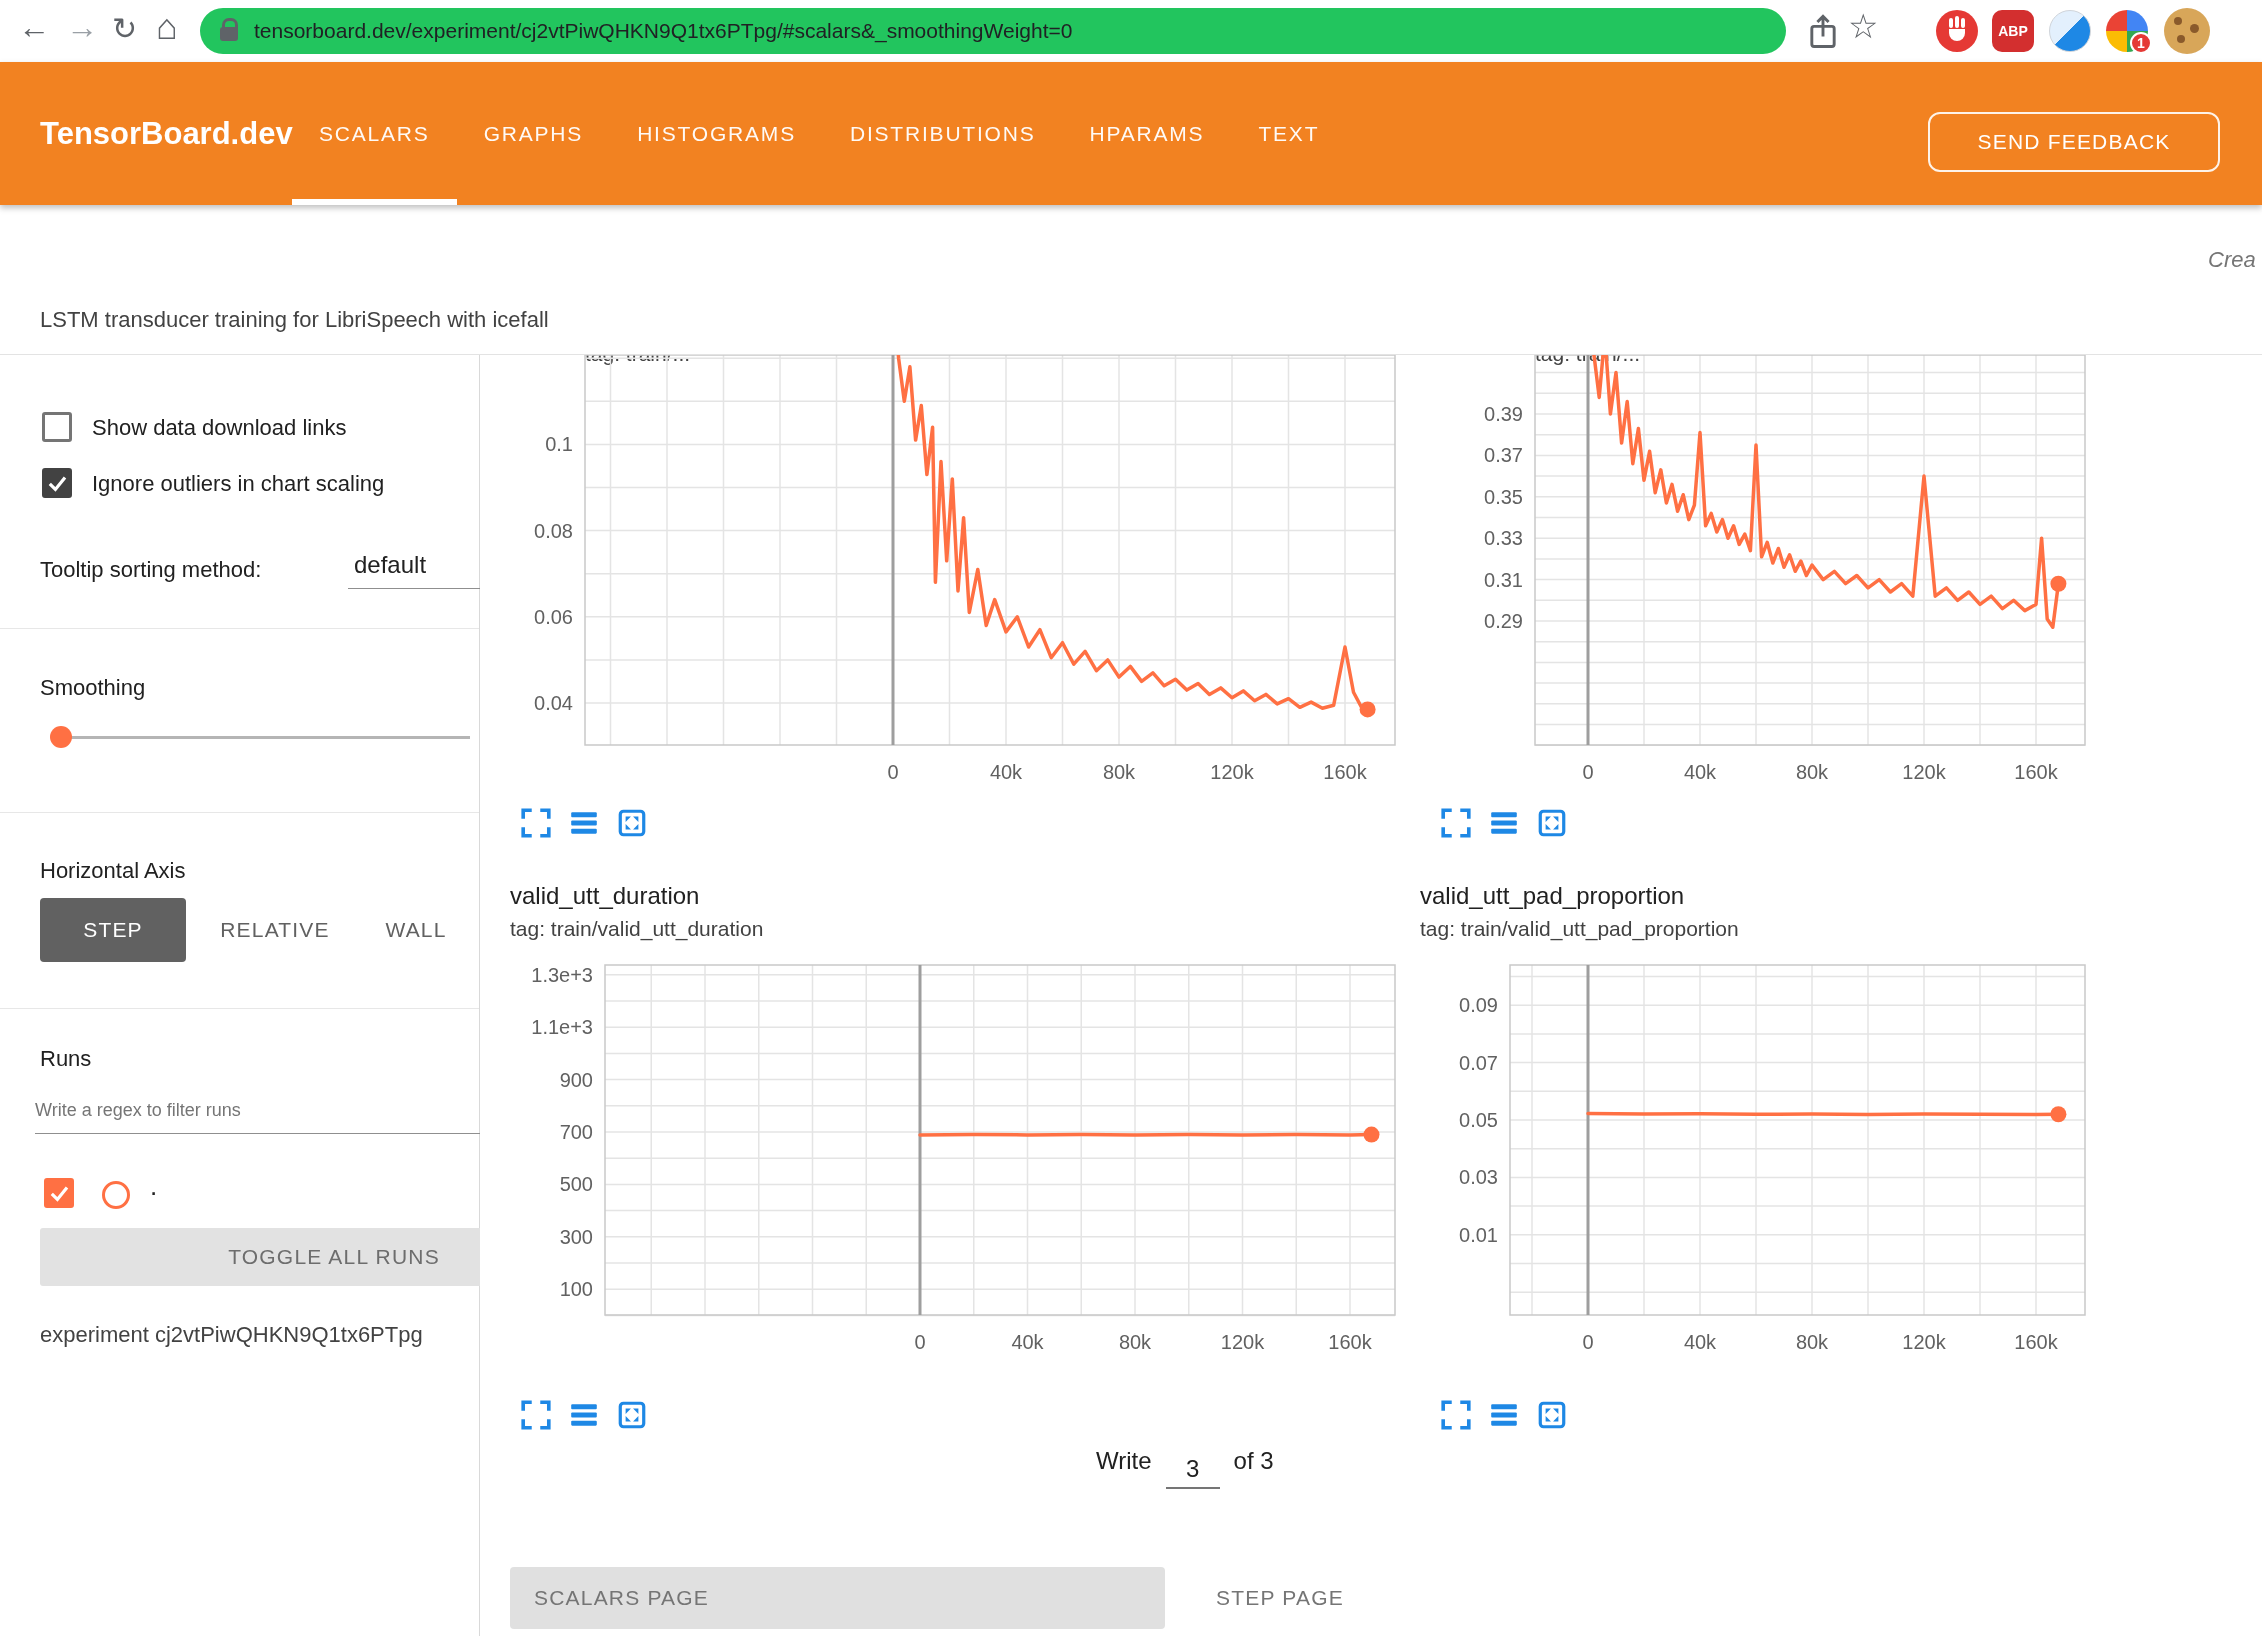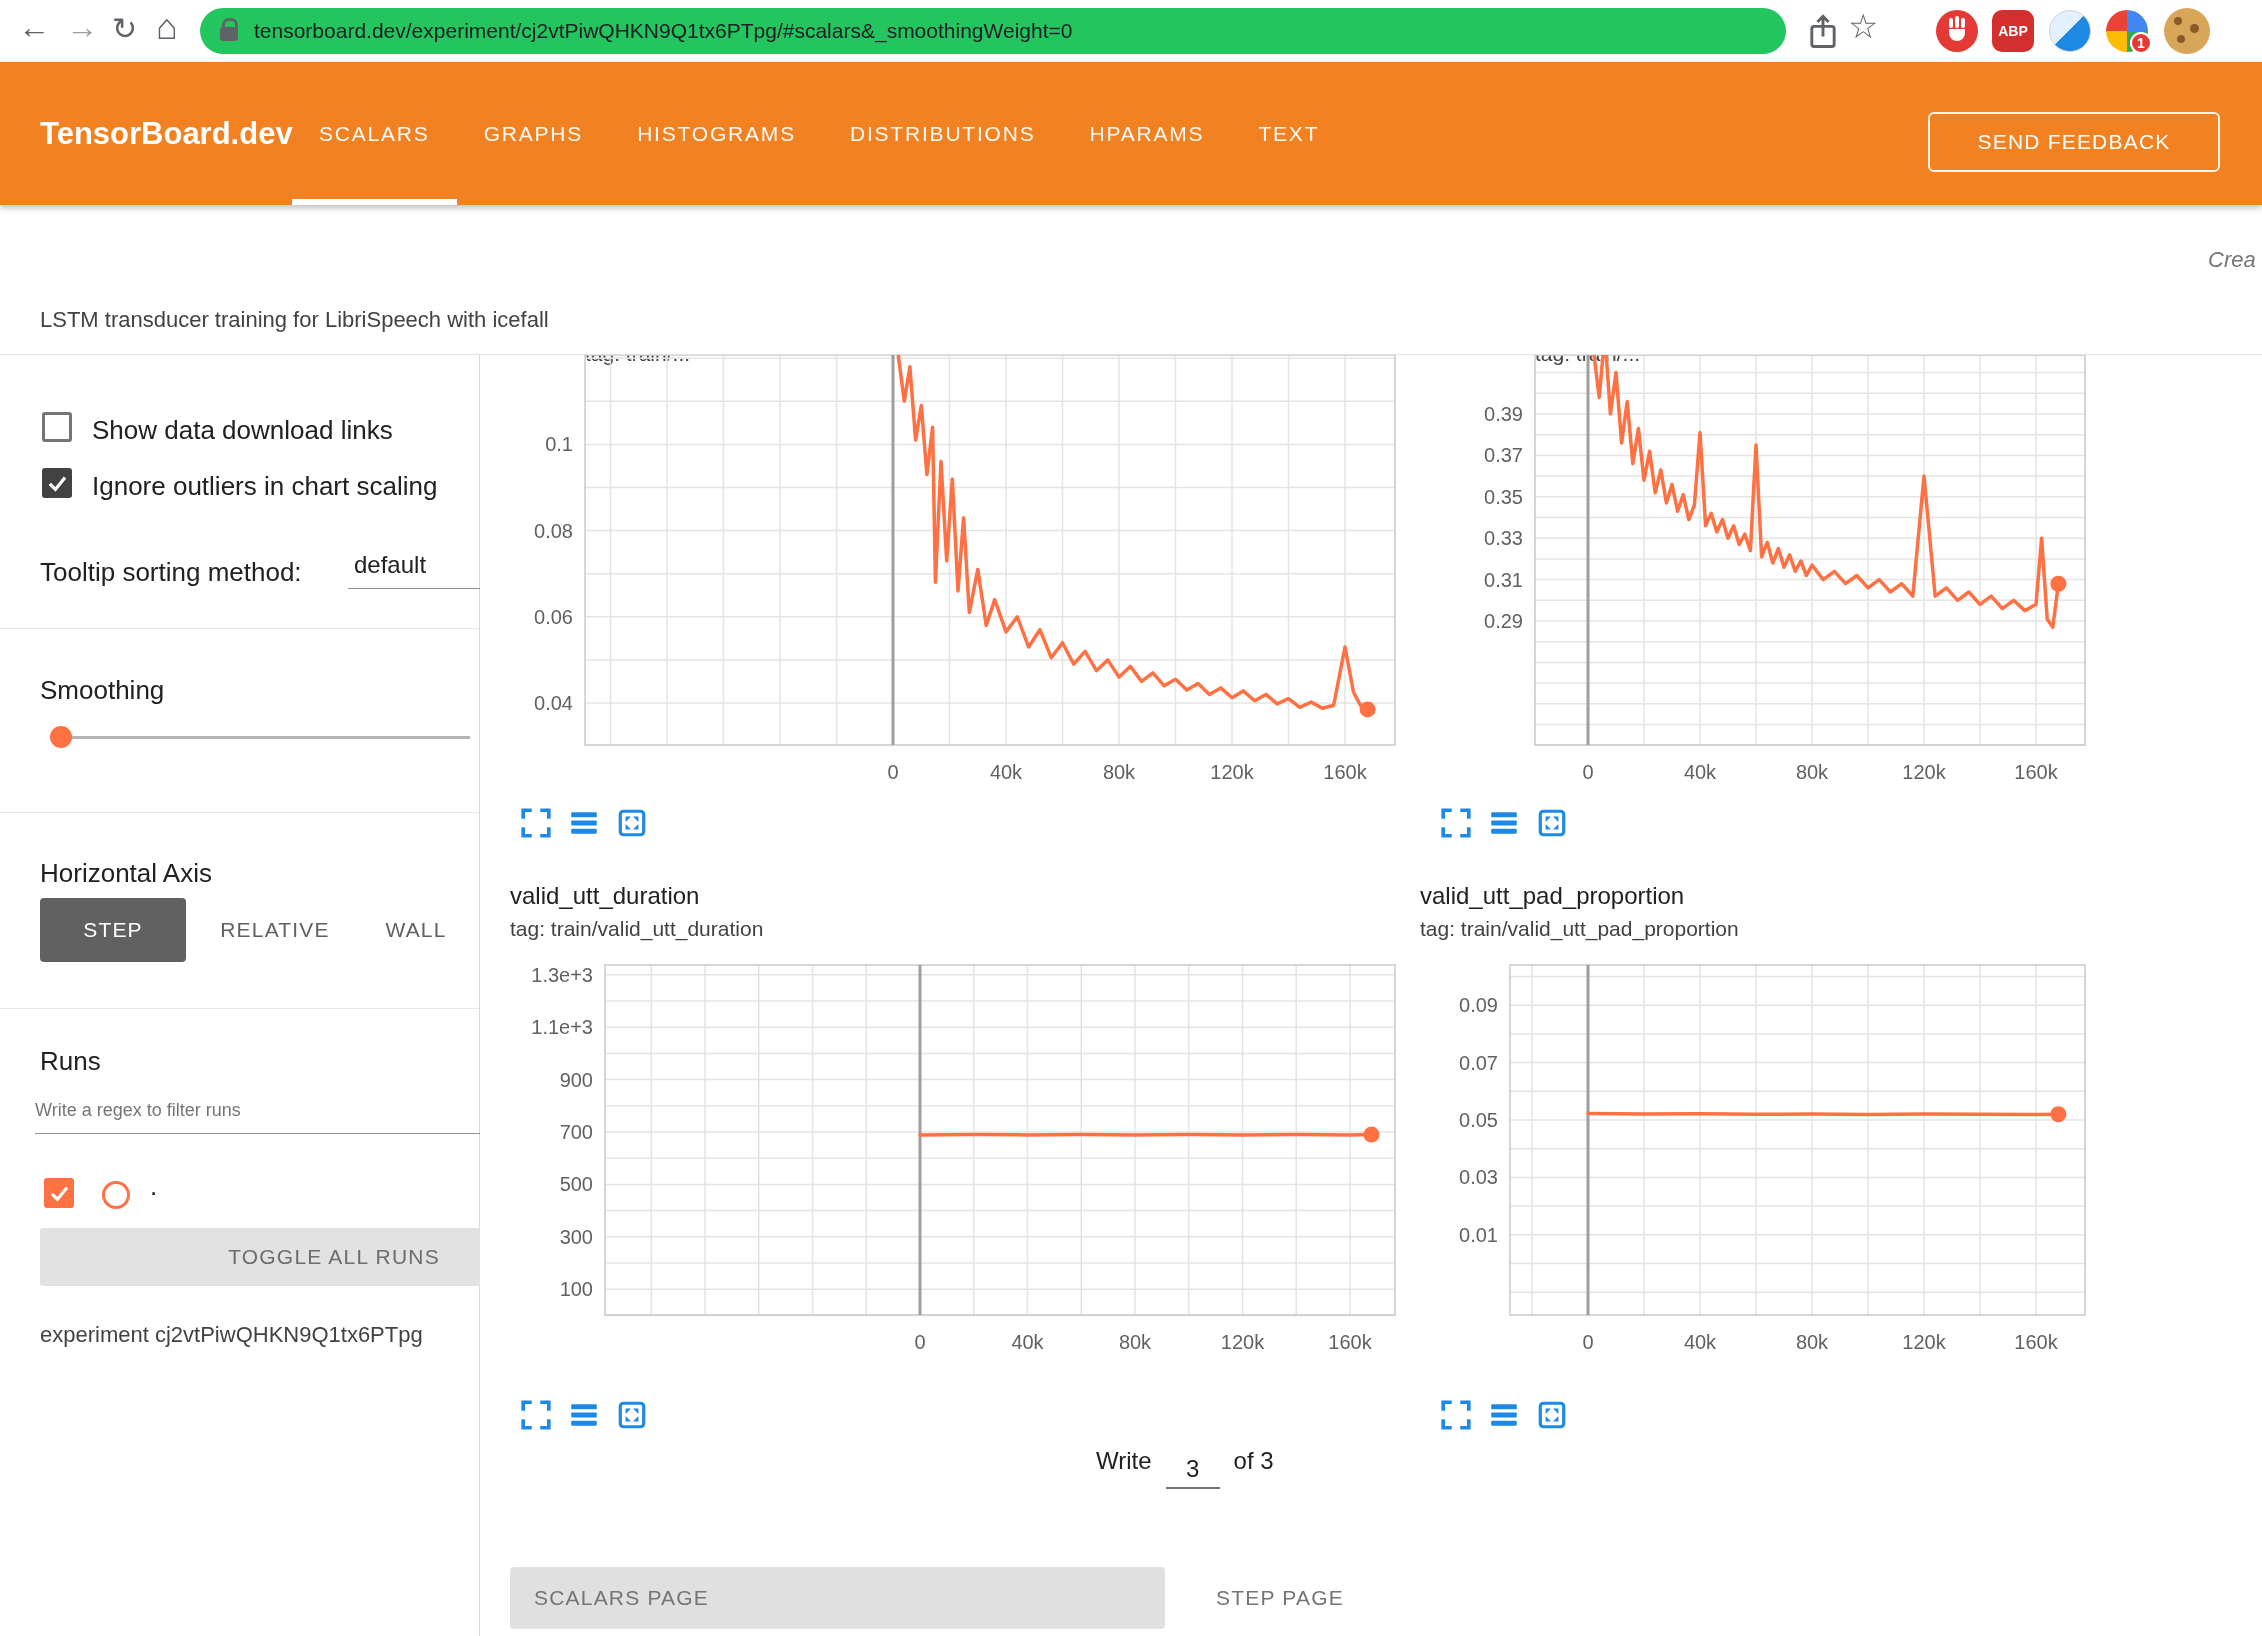--- a/index.html
+++ b/index.html
@@ -26,34 +26,34 @@
   
   #tb-header{position:absolute;left:0;top:62px;width:2262px;height:143px;background:#f28221;
              box-shadow:0 3px 6px rgba(0,0,0,0.25);z-index:5;}
   #logo{position:absolute;left:40px;top:0;height:100%;display:flex;align-items:center;
         color:#fff;font-size:31px;font-weight:bold;}
   #tabs{position:absolute;left:292px;top:0;height:100%;display:flex;}
   .tab{display:flex;align-items:center;height:100%;padding:0 27px;color:rgba(255,255,255,0.96);
        font-size:21px;letter-spacing:1.8px;box-sizing:border-box;cursor:pointer;}
   .tab.active{border-bottom:6px solid #fff;padding-top:6px;}
   #feedback-btn{position:absolute;right:42px;top:50px;width:292px;height:60px;border:2px solid rgba(255,255,255,0.9);
-                border-radius:6px;color:#fff;font-size:21px;letter-spacing:1.2px;display:flex;
+                border-radius:12px;color:#fff;font-size:21px;letter-spacing:1.2px;display:flex;
                 align-items:center;justify-content:center;cursor:pointer;box-sizing:border-box;}
   
   #subheader{position:absolute;left:0;top:205px;width:2262px;height:150px;background:#fff;
              border-bottom:1px solid #e3e3e3;box-sizing:border-box;}
   
   #sidebar{position:absolute;left:0;top:355px;width:480px;height:1281px;background:#fff;
            border-right:1px solid #d9d9d9;box-sizing:border-box;}
   .sdiv{position:absolute;left:0;width:479px;height:1px;background:#e7e7e7;}
   .cb{position:absolute;width:30px;height:30px;border:3px solid #757575;border-radius:3px;
       box-sizing:border-box;background:#fff;cursor:pointer;}
   .cb.dark{background:#424242;border-color:#424242;}
   .cb.orange{background:#ff7043;border-color:#ff7043;}
-  .sb-label{position:absolute;font-size:26px;color:#212121;}
+  .sb-label{position:absolute;font-size:22px;color:#212121;}
   .axis-btn{position:absolute;height:64px;border-radius:4px;font-size:21px;letter-spacing:1.2px;
             display:flex;align-items:center;justify-content:center;cursor:pointer;}
   #filter-input{position:absolute;left:35px;top:745px;width:592px;font-size:18px;color:#212121;
                 border:none;border-bottom:1px solid #8f8f8f;outline:none;background:transparent;
                 padding:0 0 12px 0;font-family:Liberation Sans, sans-serif;}
   #filter-input::placeholder{color:#757575;}
   
   #main{position:absolute;left:480px;top:355px;width:1782px;height:1281px;background:#fff;}
   .chart-mount{position:absolute;}
   .chart-title{position:absolute;font-size:24px;color:#212121;}

